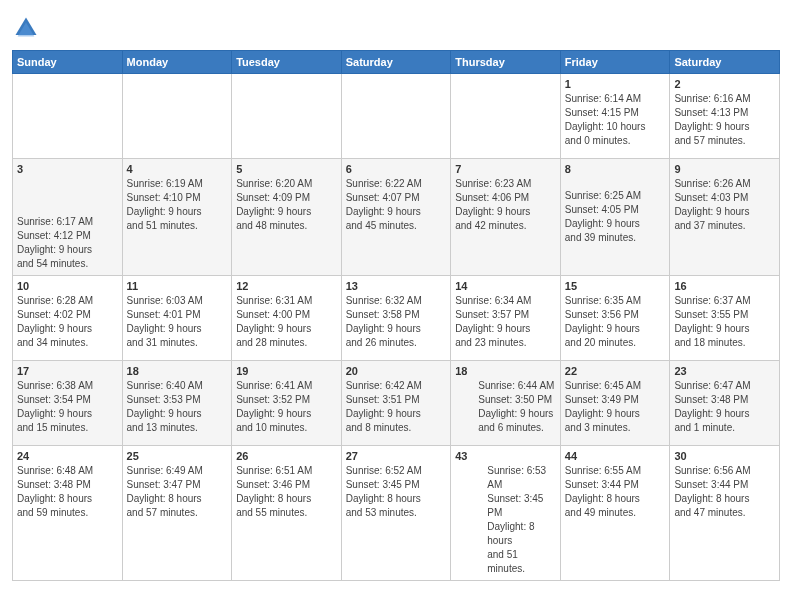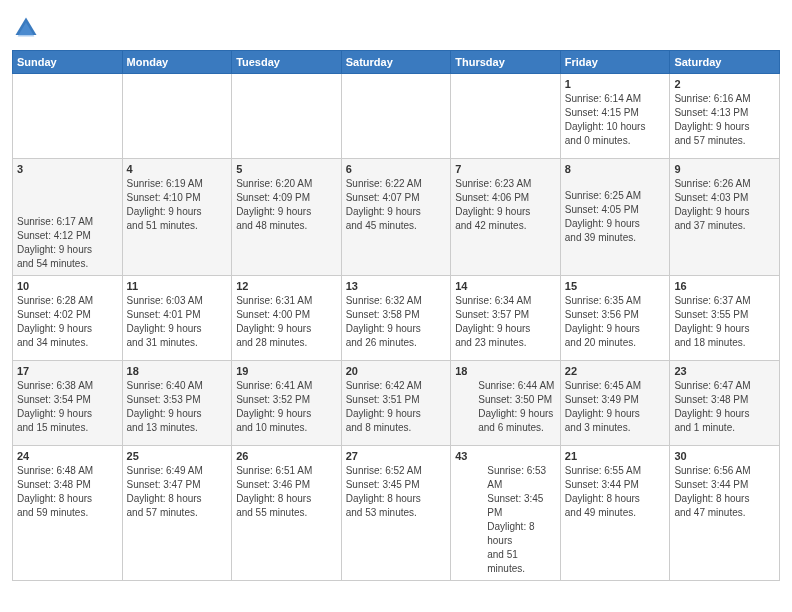--- a/index.html
+++ b/index.html
@@ -329,21 +329,21 @@
 and 53 minutes.</div>
           </td>
           <td>
             <div class="day-number">43</div>
             <div class="day-info" style="white-space: pre-line; margin-left: 32px;">Sunrise: 6:53 AM
 Sunset: 3:45 PM
 Daylight: 8 hours
 and 51 minutes.</div>
           </td>
           <td>
-            <div class="day-number">21</div>
+            <div class="day-number">44</div>
             <div class="day-info" style="white-space: pre-line;">Sunrise: 6:55 AM
 Sunset: 3:44 PM
 Daylight: 8 hours
 and 49 minutes.</div>
           </td>
           <td>
             <div class="day-number">30</div>
             <div class="day-info" style="white-space: pre-line;">Sunrise: 6:56 AM
 Sunset: 3:44 PM
 Daylight: 8 hours

